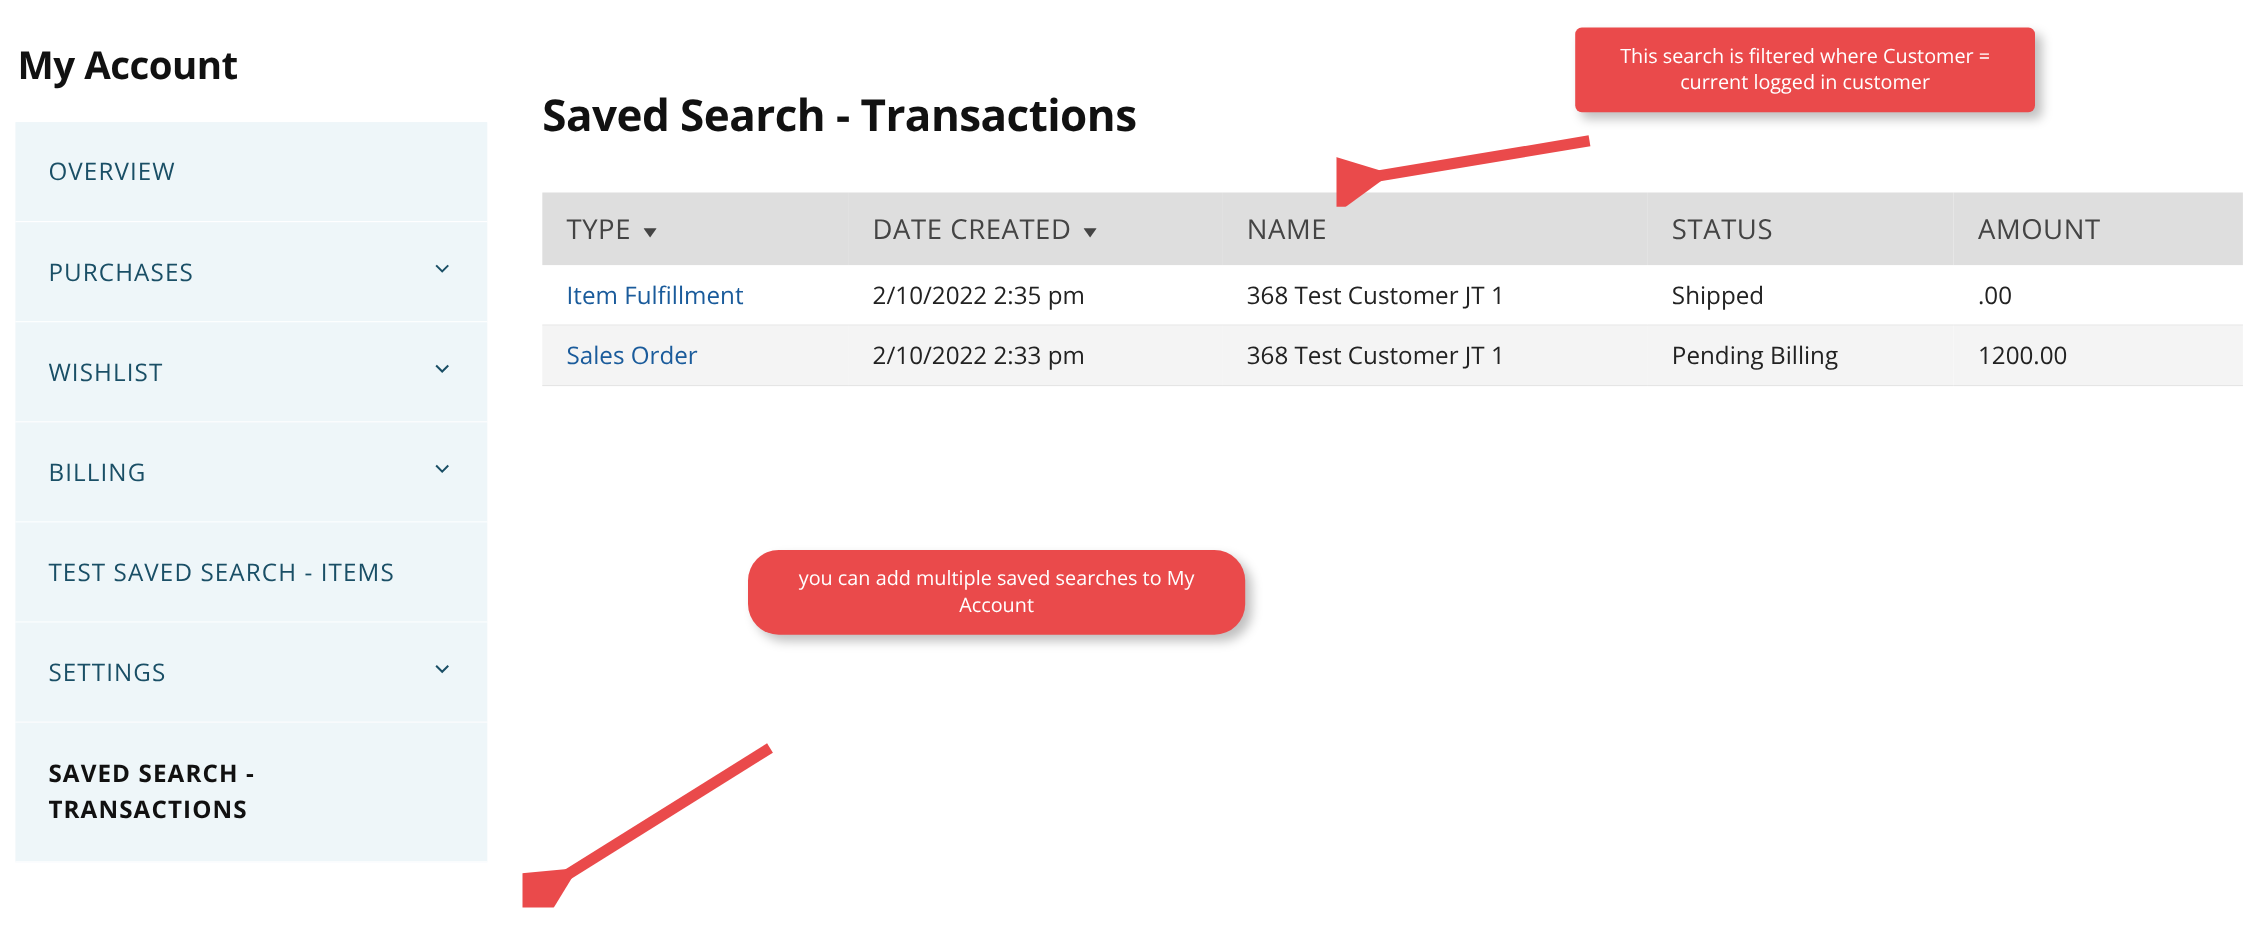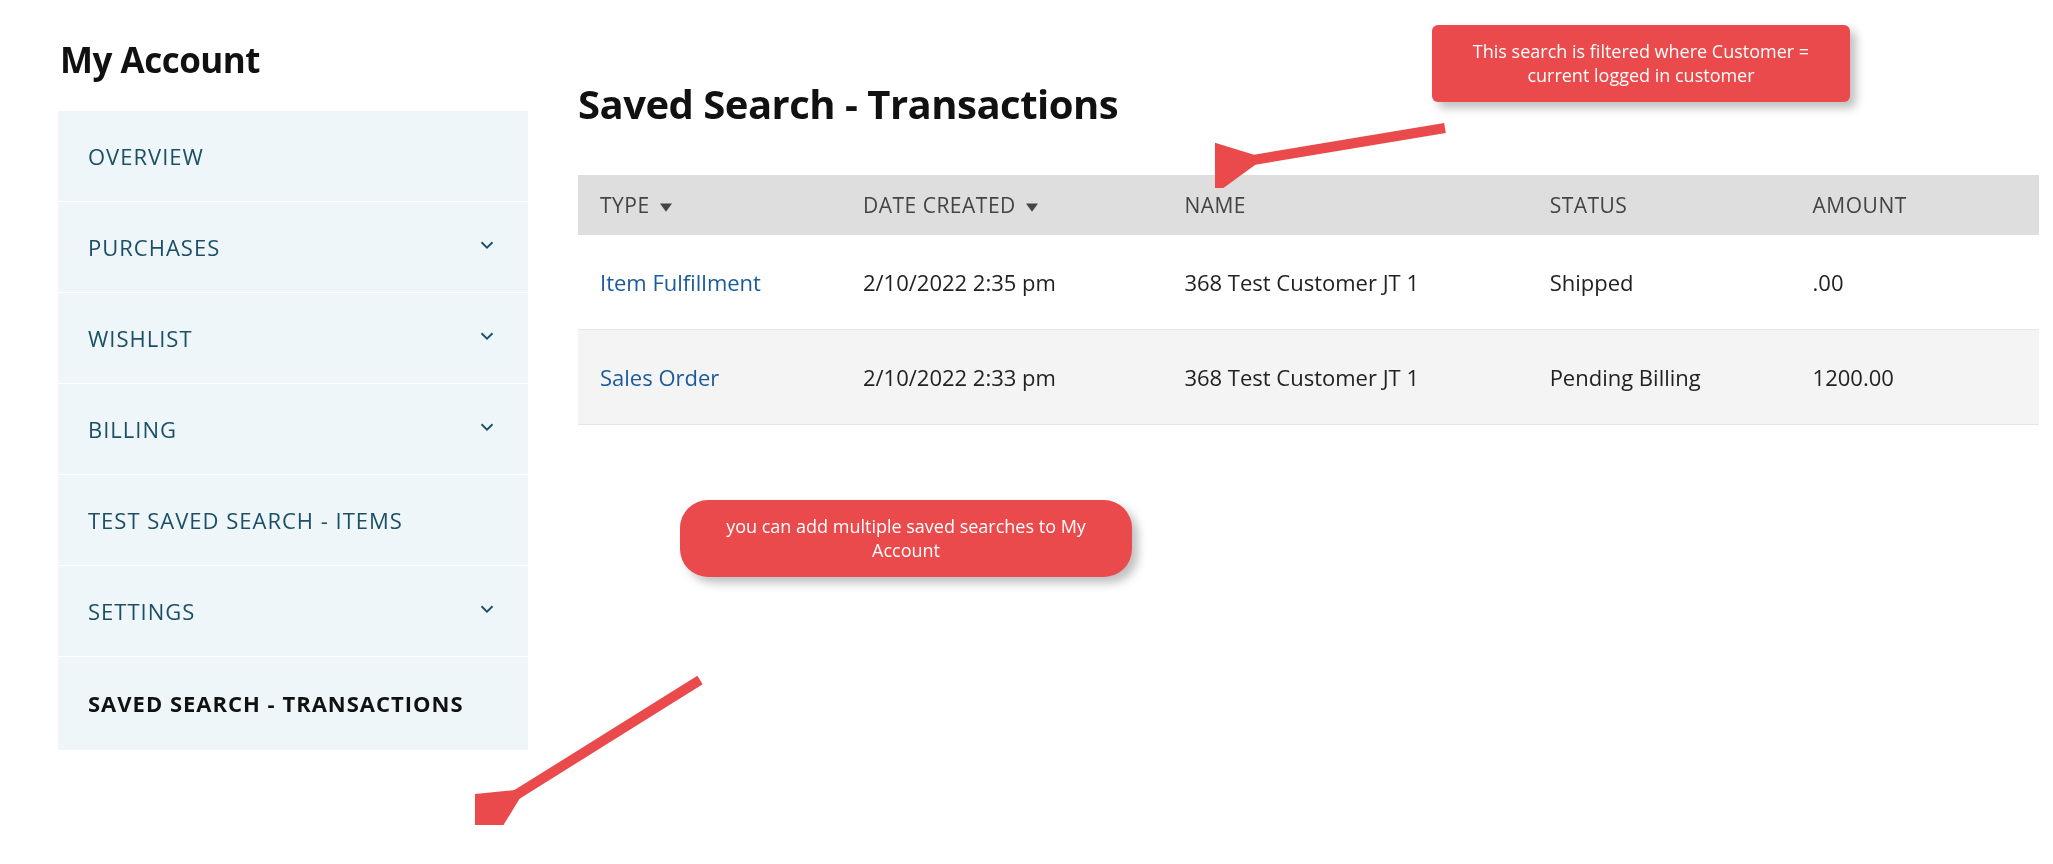--- a/index.html
+++ b/index.html
@@ -6,21 +6,21 @@
     body {
       font-family:"Open Sans","Helvetica Neue",Arial,sans-serif;
       background:#fff;
       color:#333;
       width:2053px;
       height:864px;
       position:relative;
     }
     .page { display:flex; padding:14px 14px 0 14px; }
     
-    .side-col { width:470px; flex:none;margin-left:44px; }
+    .side-col { width:429px; flex:none; }
     .page-title {
       font-size:35px;
       font-weight:700;
       color:#111;
       padding:22px 0 28px 2px;
       letter-spacing:-0.5px;
     }
     .side-nav { width:100%; }
     .side-item {
       background:#eef6f9;
@@ -52,26 +52,26 @@
       margin-bottom:44px;
     }
     table.data { width:100%; border-collapse:collapse; font-size:22px; }
     table.data thead th {
       background:#dedede;
       text-align:left;
       padding:16px 22px;
       font-weight:400;
       color:#444;
       letter-spacing:0.5px;
-      font-size:21px;
+      font-size:25px;
     }
     .sort-caret { display:inline-block; margin-left:4px; }
     .sort-caret svg { width:12px; height:12px; fill:#444; }
     table.data tbody td {
-      padding:32px 22px;
+      padding:12px 22px;
       border-bottom:1px solid #e5e5e5;
       color:#222;
       font-size:22px;
     }
     table.data tbody tr:nth-child(even) td { background:#f4f4f4; }
     .linkish { color:#1a5b9b; cursor:pointer; }
     
     .callout {
       position:absolute;
       background:#ea4a4b;

